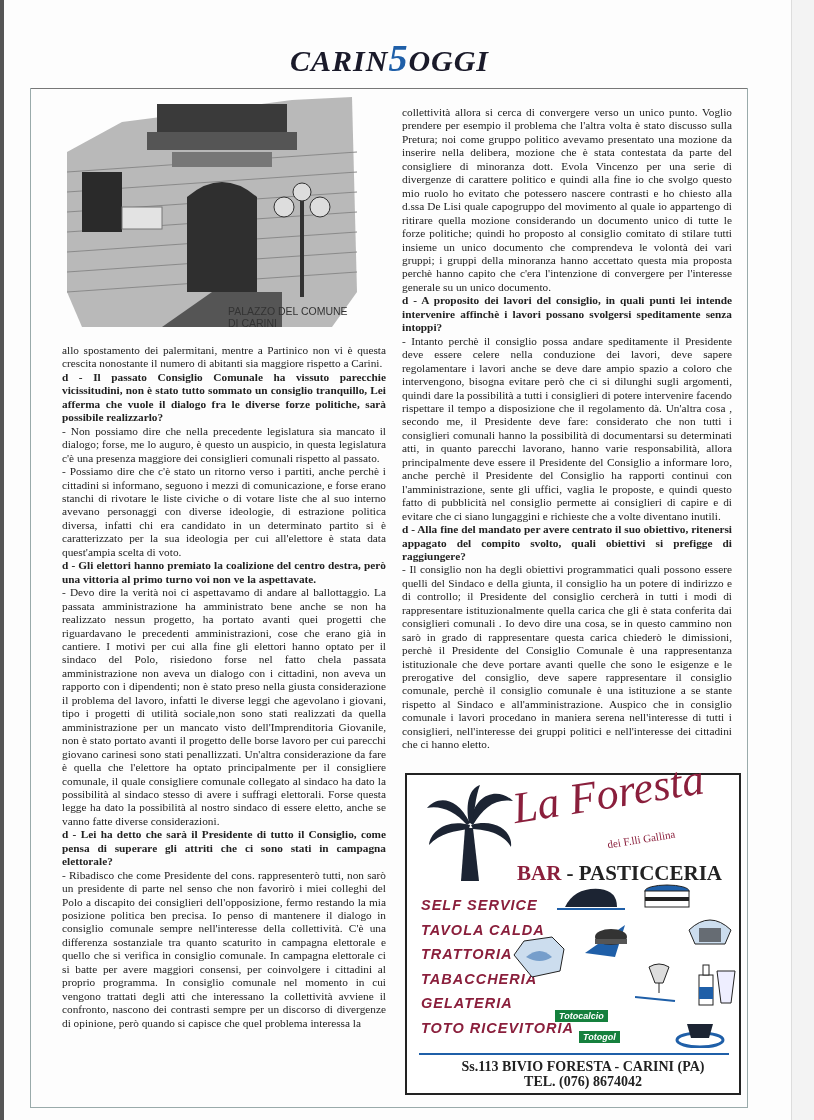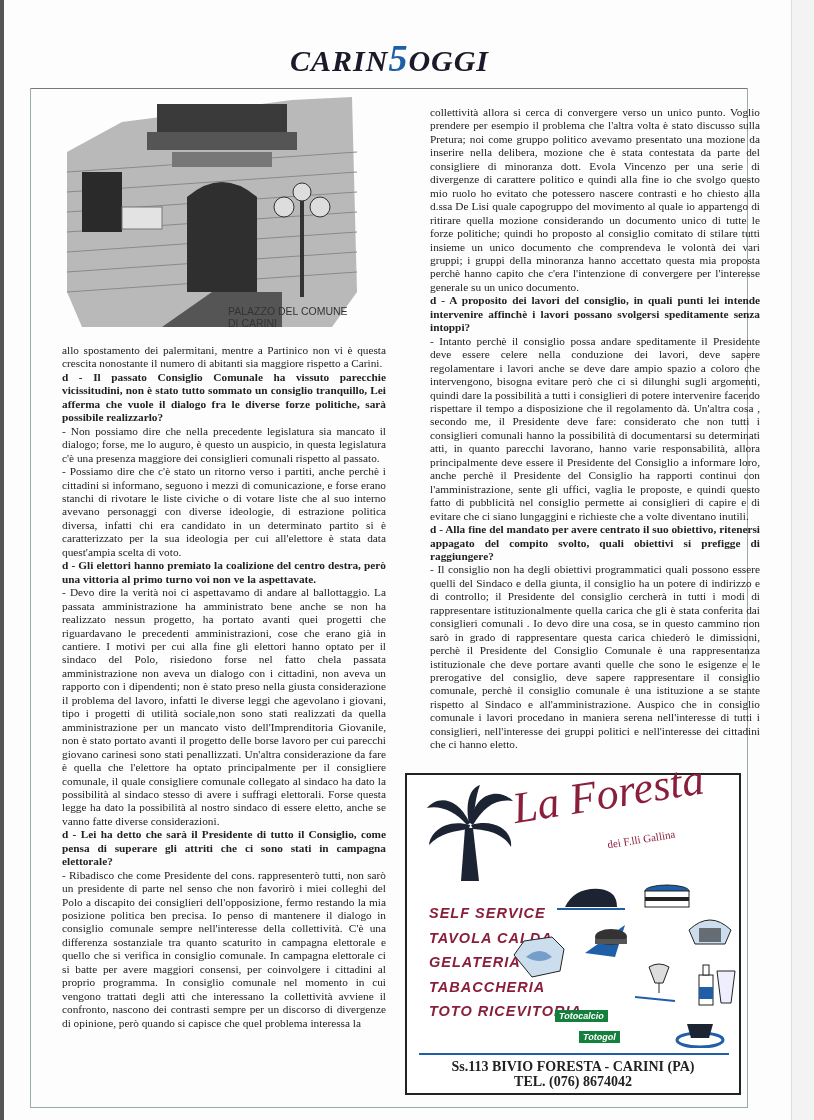--- a/index.html
+++ b/index.html
@@ -10,33 +10,33 @@
   .masthead .logo { font-family:"Liberation Serif", serif; font-style:italic; font-weight:bold; font-size:30px; letter-spacing:1px; color:#1a1a2a; line-height:40px; }
   .masthead .logo .five { color:#1f5fa8; font-size:38px; font-style:italic; }
   .head-rule { position:absolute; left:30px; top:88px; width:718px; height:1px; background:#777; }
   .frame { position:absolute; left:30px; top:88px; width:718px; height:1020px; border:1px solid #9aa; border-top:none; box-sizing:border-box; }
   .photo { position:absolute; left:62px; top:92px; width:300px; height:240px; }
   .photo-caption { position:absolute; left:228px; top:305px; font-family:"Liberation Sans", sans-serif; font-size:10.5px; line-height:12px; color:#333; }
   .col { position:absolute; font-size:11.3px; line-height:13.45px; text-align:justify; }
   .col p { margin:0; }
   .col .q { font-weight:bold; }
   .col-left { left:62px; top:344px; width:324px; }
-  .col-right { left:402px; top:106px; width:330px;margin-left:28px; }
+  .col-right { left:402px; top:106px; width:330px; }
   .ad { position:absolute; left:405px; top:773px; width:336px; height:322px; border:2px solid #222; box-sizing:border-box; background:#fff; }
   .ad .brand { position:absolute; left:110px; top:8px; font-family:"Liberation Serif", serif; font-style:italic; font-size:44px; color:#8a1f3c; transform:rotate(-9deg); transform-origin:left bottom; white-space:nowrap; }
   .ad .owner { position:absolute; left:200px; top:58px; font-family:"Liberation Serif", serif; font-size:11px; color:#8a1f3c; transform:rotate(-9deg); white-space:nowrap; }
   .ad .subtitle { position:absolute; left:110px; top:86px; font-family:"Liberation Serif", serif; font-weight:bold; font-size:21px; color:#222; white-space:nowrap; }
   .ad .subtitle .bar { color:#8a1f3c; }
   .ad .palm { position:absolute; left:18px; top:8px; width:90px; height:100px; }
-  .ad .services { position:absolute; left:14px; top:118px; list-style:none; margin:8px; padding:0; }
+  .ad .services { position:absolute; left:14px; top:118px; list-style:none; margin:0; padding:0; }
   .ad .services li { font-family:"Liberation Sans", sans-serif; font-style:italic; font-weight:bold; font-size:14.5px; color:#8a1f3c; letter-spacing:1px; line-height:24.5px; white-space:nowrap; }
   .ad .food { position:absolute; }
   .ad .logo-chip { position:absolute; font-family:"Liberation Sans", sans-serif; font-style:italic; font-weight:bold; font-size:9px; color:#fff; background:#15803d; padding:1px 4px; }
   .ad .rule { position:absolute; left:12px; top:278px; width:310px; height:2px; background:#1f5fa8; }
-  .ad .addr { position:absolute; left:0; top:284px; width:332px; text-align:center; font-family:"Liberation Serif", serif; font-weight:bold; font-size:14px; line-height:15px; color:#222; }
+  .ad .addr { position:absolute; left:0; top:284px; width:332px; text-align:center; font-family:"Liberation Serif", serif; font-weight:bold; font-size:14px; line-height:15px; color:#222;padding-left:10px; }
 </style>
 </head>
 <body>
 
 <div class="scan-edge-left"></div>
 <div class="scan-edge-right"></div>
 
 <div class="masthead">
   <span class="logo"><span>CARIN</span><span class="five">5</span><span>OGGI</span></span>
 </div>
@@ -95,25 +95,27 @@
   <svg class="palm" viewBox="0 0 90 100">
     <path d="M40,45 L36,98 L54,98 L48,45 Z" fill="#1c2433"></path>
     <path d="M45,40 C30,10 10,15 2,25 C15,22 30,28 42,42 Z" fill="#1c2433"></path>
     <path d="M45,40 C50,8 75,5 88,18 C70,15 58,25 48,42 Z" fill="#1c2433"></path>
     <path d="M45,42 C20,35 5,50 4,62 C15,50 30,48 44,46 Z" fill="#1c2433"></path>
     <path d="M46,42 C70,35 88,48 86,64 C78,50 62,47 48,46 Z" fill="#1c2433"></path>
     <path d="M44,40 C40,20 45,5 55,2 C50,15 50,28 47,40 Z" fill="#1c2433"></path>
   </svg>
   <div class="brand">La Foresta</div>
   <div class="owner">dei F.lli Gallina</div>
+  <div class="subtitle"><span class="bar">BAR</span><span> - PASTICCERIA</span></div>
   <ul class="services">
     <li>SELF SERVICE</li>
     <li>TAVOLA CALDA</li>
+    <li>TRATTORIA</li>
+    <li>TABACCHERIA</li>
     <li>GELATERIA</li>
-    <li>TABACCHERIA</li>
     <li>TOTO RICEVITORIA</li>
   </ul>
   <svg class="food" style="left:148px;top:112px" width="72" height="26" viewBox="0 0 72 26">
     <path d="M10,20 Q20,0 45,2 Q62,4 62,20 Z" fill="#1c2433"></path>
     <line x1="2" y1="22" x2="70" y2="22" stroke="#1f5fa8" stroke-width="2"></line>
   </svg>
   <svg class="food" style="left:236px;top:108px" width="48" height="30" viewBox="0 0 48 30">
     <ellipse cx="24" cy="8" rx="22" ry="6" fill="#1f5fa8" stroke="#222"></ellipse>
     <rect x="2" y="8" width="44" height="16" fill="#fff" stroke="#222"></rect>
     <rect x="2" y="14" width="44" height="4" fill="#222"></rect>

